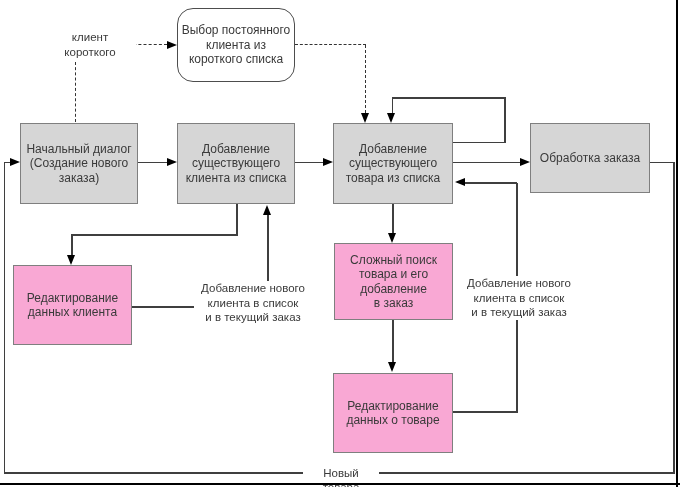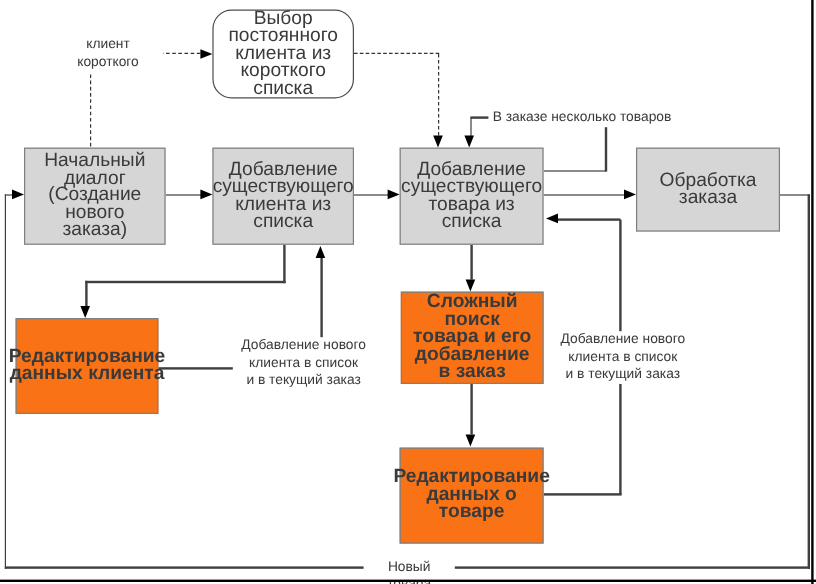--- a/index.html
+++ b/index.html
@@ -6,24 +6,24 @@
     --node-fill:#d6d6d6; --node-border:#7f7f7f; --line:#3f3f3f;
     --arrow:#000000; --text:#3a3a3a; --page-edge:#000000;
   }
   html,body{margin:0;padding:0;background:#ffffff;}
   #stage{
     position:relative;width:680px;height:487px;background:#ffffff;overflow:hidden;
     font-family:"Liberation Sans","DejaVu Sans",sans-serif;
   }
   .node{
     position:absolute;box-sizing:border-box;display:flex;align-items:center;justify-content:center;
-    text-align:center;white-space:pre-line;font-size:16px;line-height:14.5px;color:var(--text);z-index:2;
+    text-align:center;white-space:pre-line;font-size:12px;line-height:14.5px;color:var(--text);z-index:2;
   }
   .n-gray{background:var(--node-fill);border:1px solid var(--node-border);text-align:center;}
-  .n-white{background:#f97316;border:1px solid var(--node-border);font-weight:bold;}
+  .n-white{background:#f9a8d4;border:1px solid var(--node-border);}
   .n-round{background:#ffffff;border:1px solid #4d4d4d;border-radius:16px;}
   .lbl{
     position:absolute;text-align:center;white-space:pre-line;font-size:11.5px;line-height:14.5px;
     color:var(--text);background:#ffffff;z-index:2;padding:0 2px;
   }
   .hl{position:absolute;height:1.4px;background:var(--line);z-index:1;}
   .vl{position:absolute;width:1.4px;background:var(--line);z-index:1;}
   .dh{position:absolute;height:0;border-top:1.4px dashed #333;z-index:1;}
   .dv{position:absolute;width:0;border-left:1.4px dashed #333;z-index:1;}
   .ar{position:absolute;width:0;height:0;z-index:3;}
@@ -112,18 +112,17 @@
 данных о товаре</div>
 
   <div class="lbl" style="left:44px;top:30px;width:88px">клиент
 короткого</div>
   <div class="lbl" style="left:194px;top:281px;width:114px">Добавление нового
 клиента в список
 и в текущий заказ</div>
   <div class="lbl" style="left:460px;top:276px;width:114px">Добавление нового
 клиента в список
 и в текущий заказ</div>
-  <div class="lbl" style="left:407px;top:91px;width:152px">В заказе несколько товаров</div>
   <div class="lbl" style="left:303px;top:465.5px;width:72px">Новый товара</div>
 
   <div class="edge" style="left:676.3px;top:0;width:1.8px;height:487px"></div>
   <div class="edge" style="left:0;top:482.8px;width:680px;height:2.6px"></div>
 </div>
 
 </body></html>

